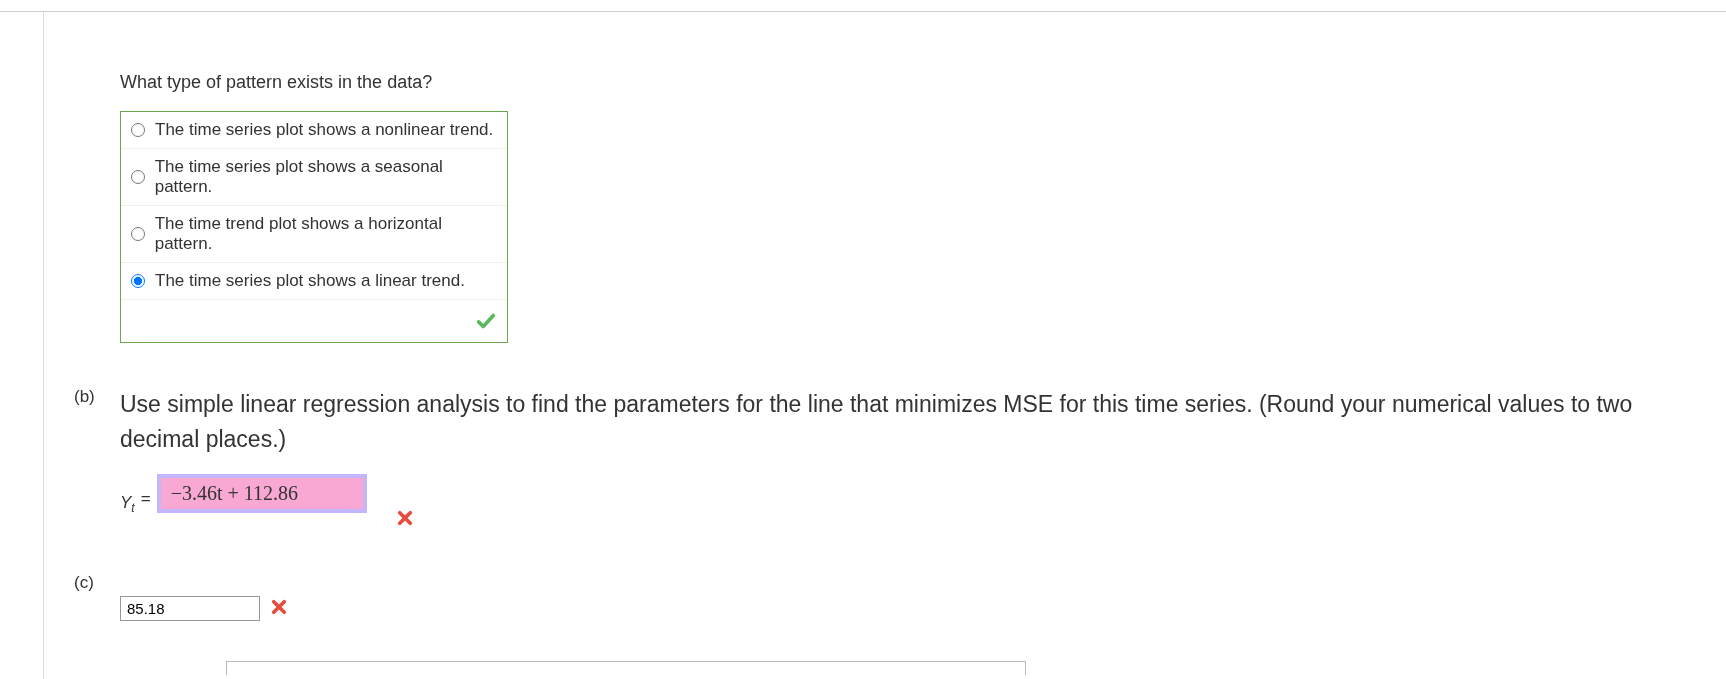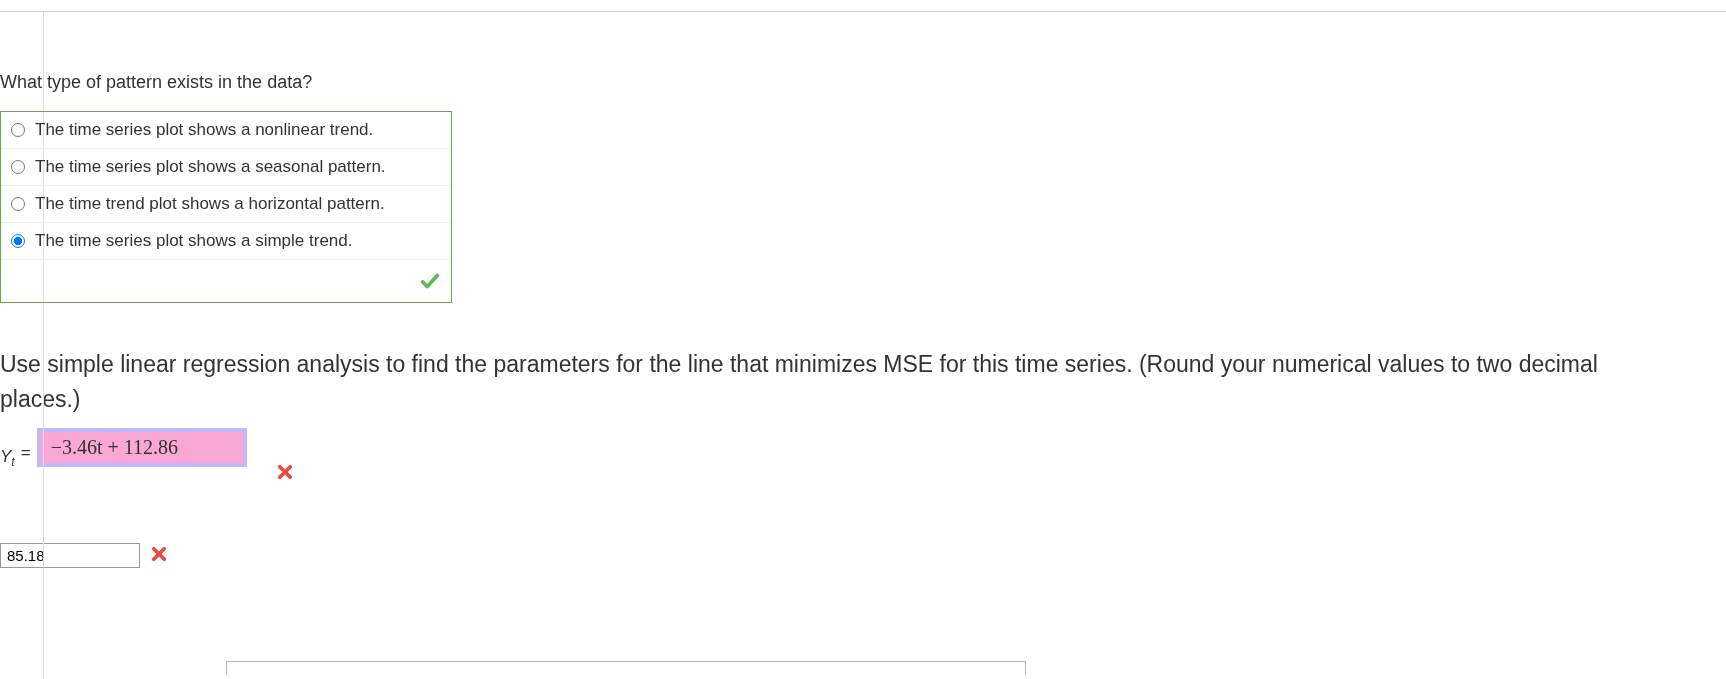--- a/index.html
+++ b/index.html
@@ -23,30 +23,31 @@
     }
     .left-border {
       position: absolute;
       left: 43px;
       top: 12px;
       width: 1px;
       height: 667px;
       background: #ddd;
     }
     .content {
+      padding-left: 120px;
       padding-right: 60px;
     }
     .question-text {
       margin-top: 60px;
       margin-bottom: 18px;
       font-size: 18px;
     }
     .radio-box {
       border: 1px solid #6aa84f;
-      width: 452px;
+      width: 388px;
       padding: 0;
       position: relative;
     }
     .radio-row {
       display: flex;
       align-items: center;
       padding: 8px 10px;
     }
     .radio-row:not(:last-of-type) {
       border-bottom: 1px solid #eaf3e5;
@@ -92,21 +93,21 @@
     .part-body {
       flex: 1;
     }
     .part-question {
       font-size: 23px;
       line-height: 1.5;
     }
     .equation-row {
       display: flex;
       align-items: flex-end;
-      margin-top: 12px;
+      margin-top: 18px;
     }
     .y-sub {
       font-style: italic;
       font-size: 17px;
     }
     .y-sub sub {
       font-size: 12px;
       font-style: italic;
     }
     .equals {
@@ -123,21 +124,21 @@
       background: #f9a8d4;
       margin-bottom: 2px;
     }
     .below-cross {
       margin-left: 16px;
       margin-top: 12px;
     }
     .forecast-row {
       display: flex;
       align-items: center;
-      margin-top: 16px;
+      margin-top: 23px;
     }
     .forecast-input {
       border: 1px solid #999;
       padding: 3px 6px;
       font-family: Verdana, Geneva, sans-serif;
       font-size: 15px;
       width: 140px;
       background: #fff;
     }
     .inline-cross {
@@ -175,21 +176,21 @@
     <div class="radio-row">
       <input type="radio" class="radio-input" name="pattern" style="">
       <span class="radio-label">The time series plot shows a seasonal pattern.</span>
     </div>
     <div class="radio-row">
       <input type="radio" class="radio-input" name="pattern" style="">
       <span class="radio-label">The time trend plot shows a horizontal pattern.</span>
     </div>
     <div class="radio-row">
       <input type="radio" class="radio-input" name="pattern" checked="" style="">
-      <span class="radio-label">The time series plot shows a simple trend.</span>
+      <span class="radio-label">The time series plot shows a linear trend.</span>
     </div>
     <div class="check-row">
       <span class="check-icon">
         <svg viewBox="0 0 24 24" fill="none" stroke="#5cb85c" stroke-width="4" stroke-linecap="round" stroke-linejoin="round">
           <polyline points="4 13 9 18 20 6"></polyline>
         </svg>
       </span>
     </div>
   </div>
 

